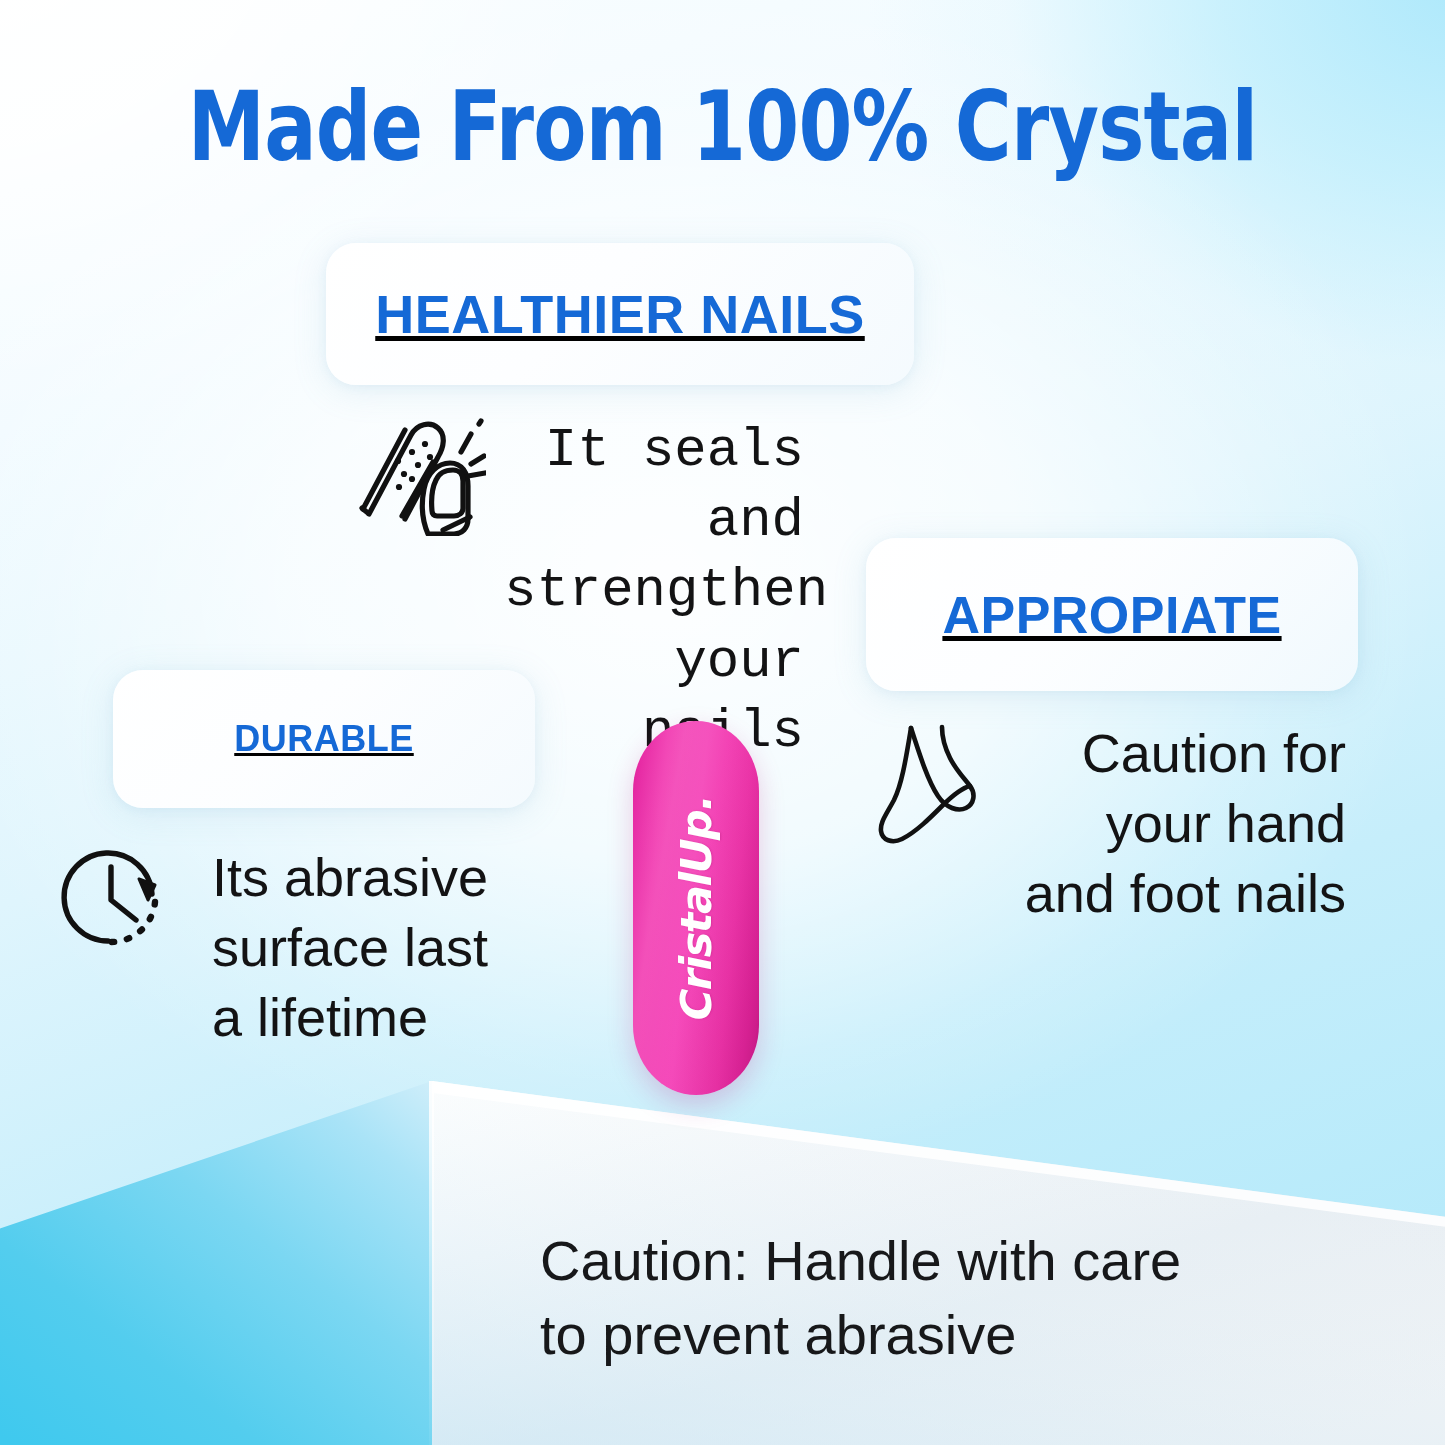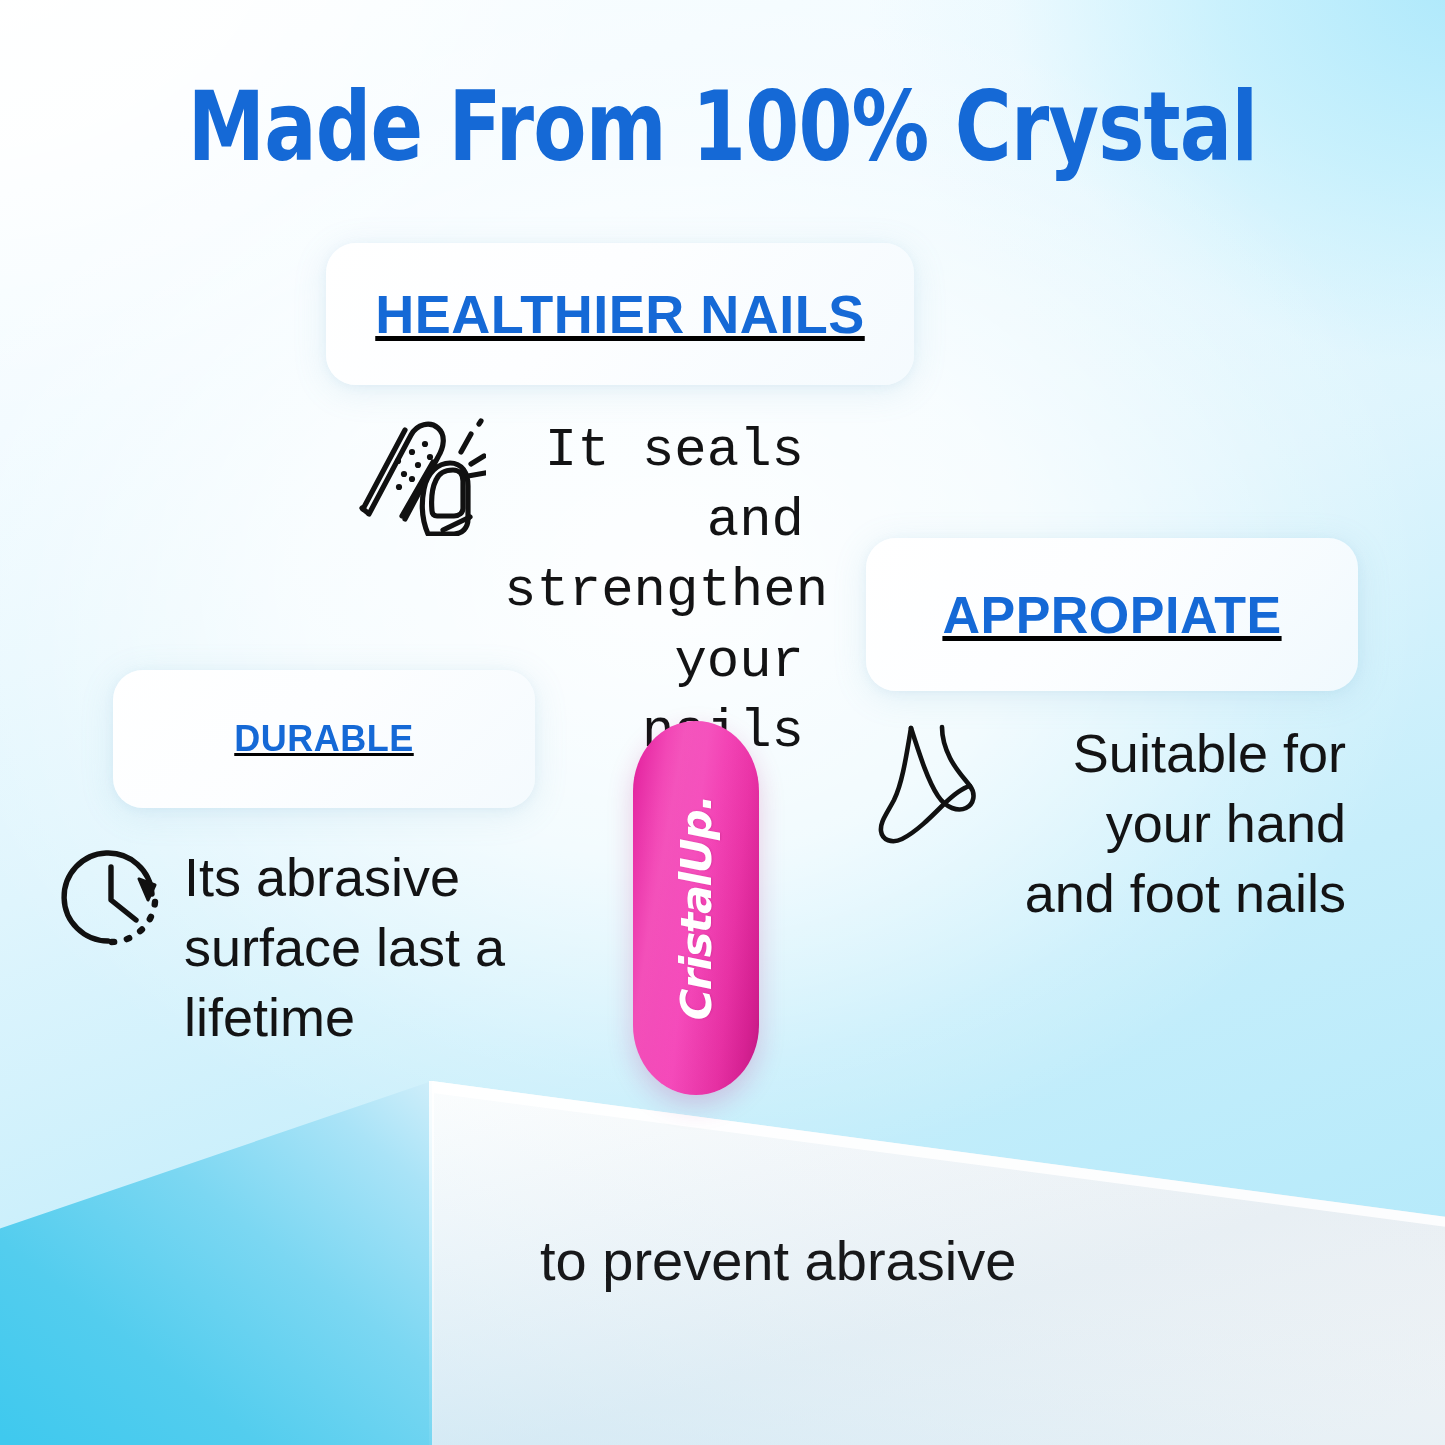--- a/index.html
+++ b/index.html
@@ -116,21 +116,21 @@
     font-family: "Liberation Sans", sans-serif;
     font-size: 54px;
     line-height: 1.30;
     color: #131314;
     font-weight: 400;
   }
 
   #feature-seals { left: 358px; top: 416px; width: 470px; }
   #feature-seals .feature-text { text-align: right; width: 300px; margin-left: 18px; font-family: Liberation Mono, monospace; }
 
-  #feature-durable { left: 60px; top: 842px; width: 460px; }
+  #feature-durable { left: 60px; top: 842px; width: 460px; gap: 28px; }
   #feature-durable .feature-text { text-align: left; width: 330px; margin-left: 14px; }
 
   #feature-suitable { left: 876px; top: 718px; width: 470px; }
   #feature-suitable .feature-text { text-align: right; width: 340px; margin-left: 14px; }
 
   
   .caution {
     position: absolute;
     left: 540px;
     top: 1224px;
@@ -318,25 +318,26 @@
                  C68,28 66,18 66,9"></path>
 
         <path d="M35,10
                  C30,40 26,66 18,82
                  C10,97 4,104 5,113
                  C6,122 16,126 26,121
                  C40,114 54,100 66,88
                  C76,78 86,70 94,68"></path>
       </g>
     </svg>
-    <div class="feature-text">Suitable for your hand and foot nails</div>
+    <div class="feature-text">Caution for your hand and foot nails</div>
   </div>
 
   <div class="product">
     <div class="product-sheen"></div>
     <div class="product-brand">CristalUp.</div>
   </div>
 
   <div class="caution">
+    <div>Caution: Handle with care</div>
     <div>to prevent abrasive</div>
   </div>
 
 </div>
 
 </body></html>

